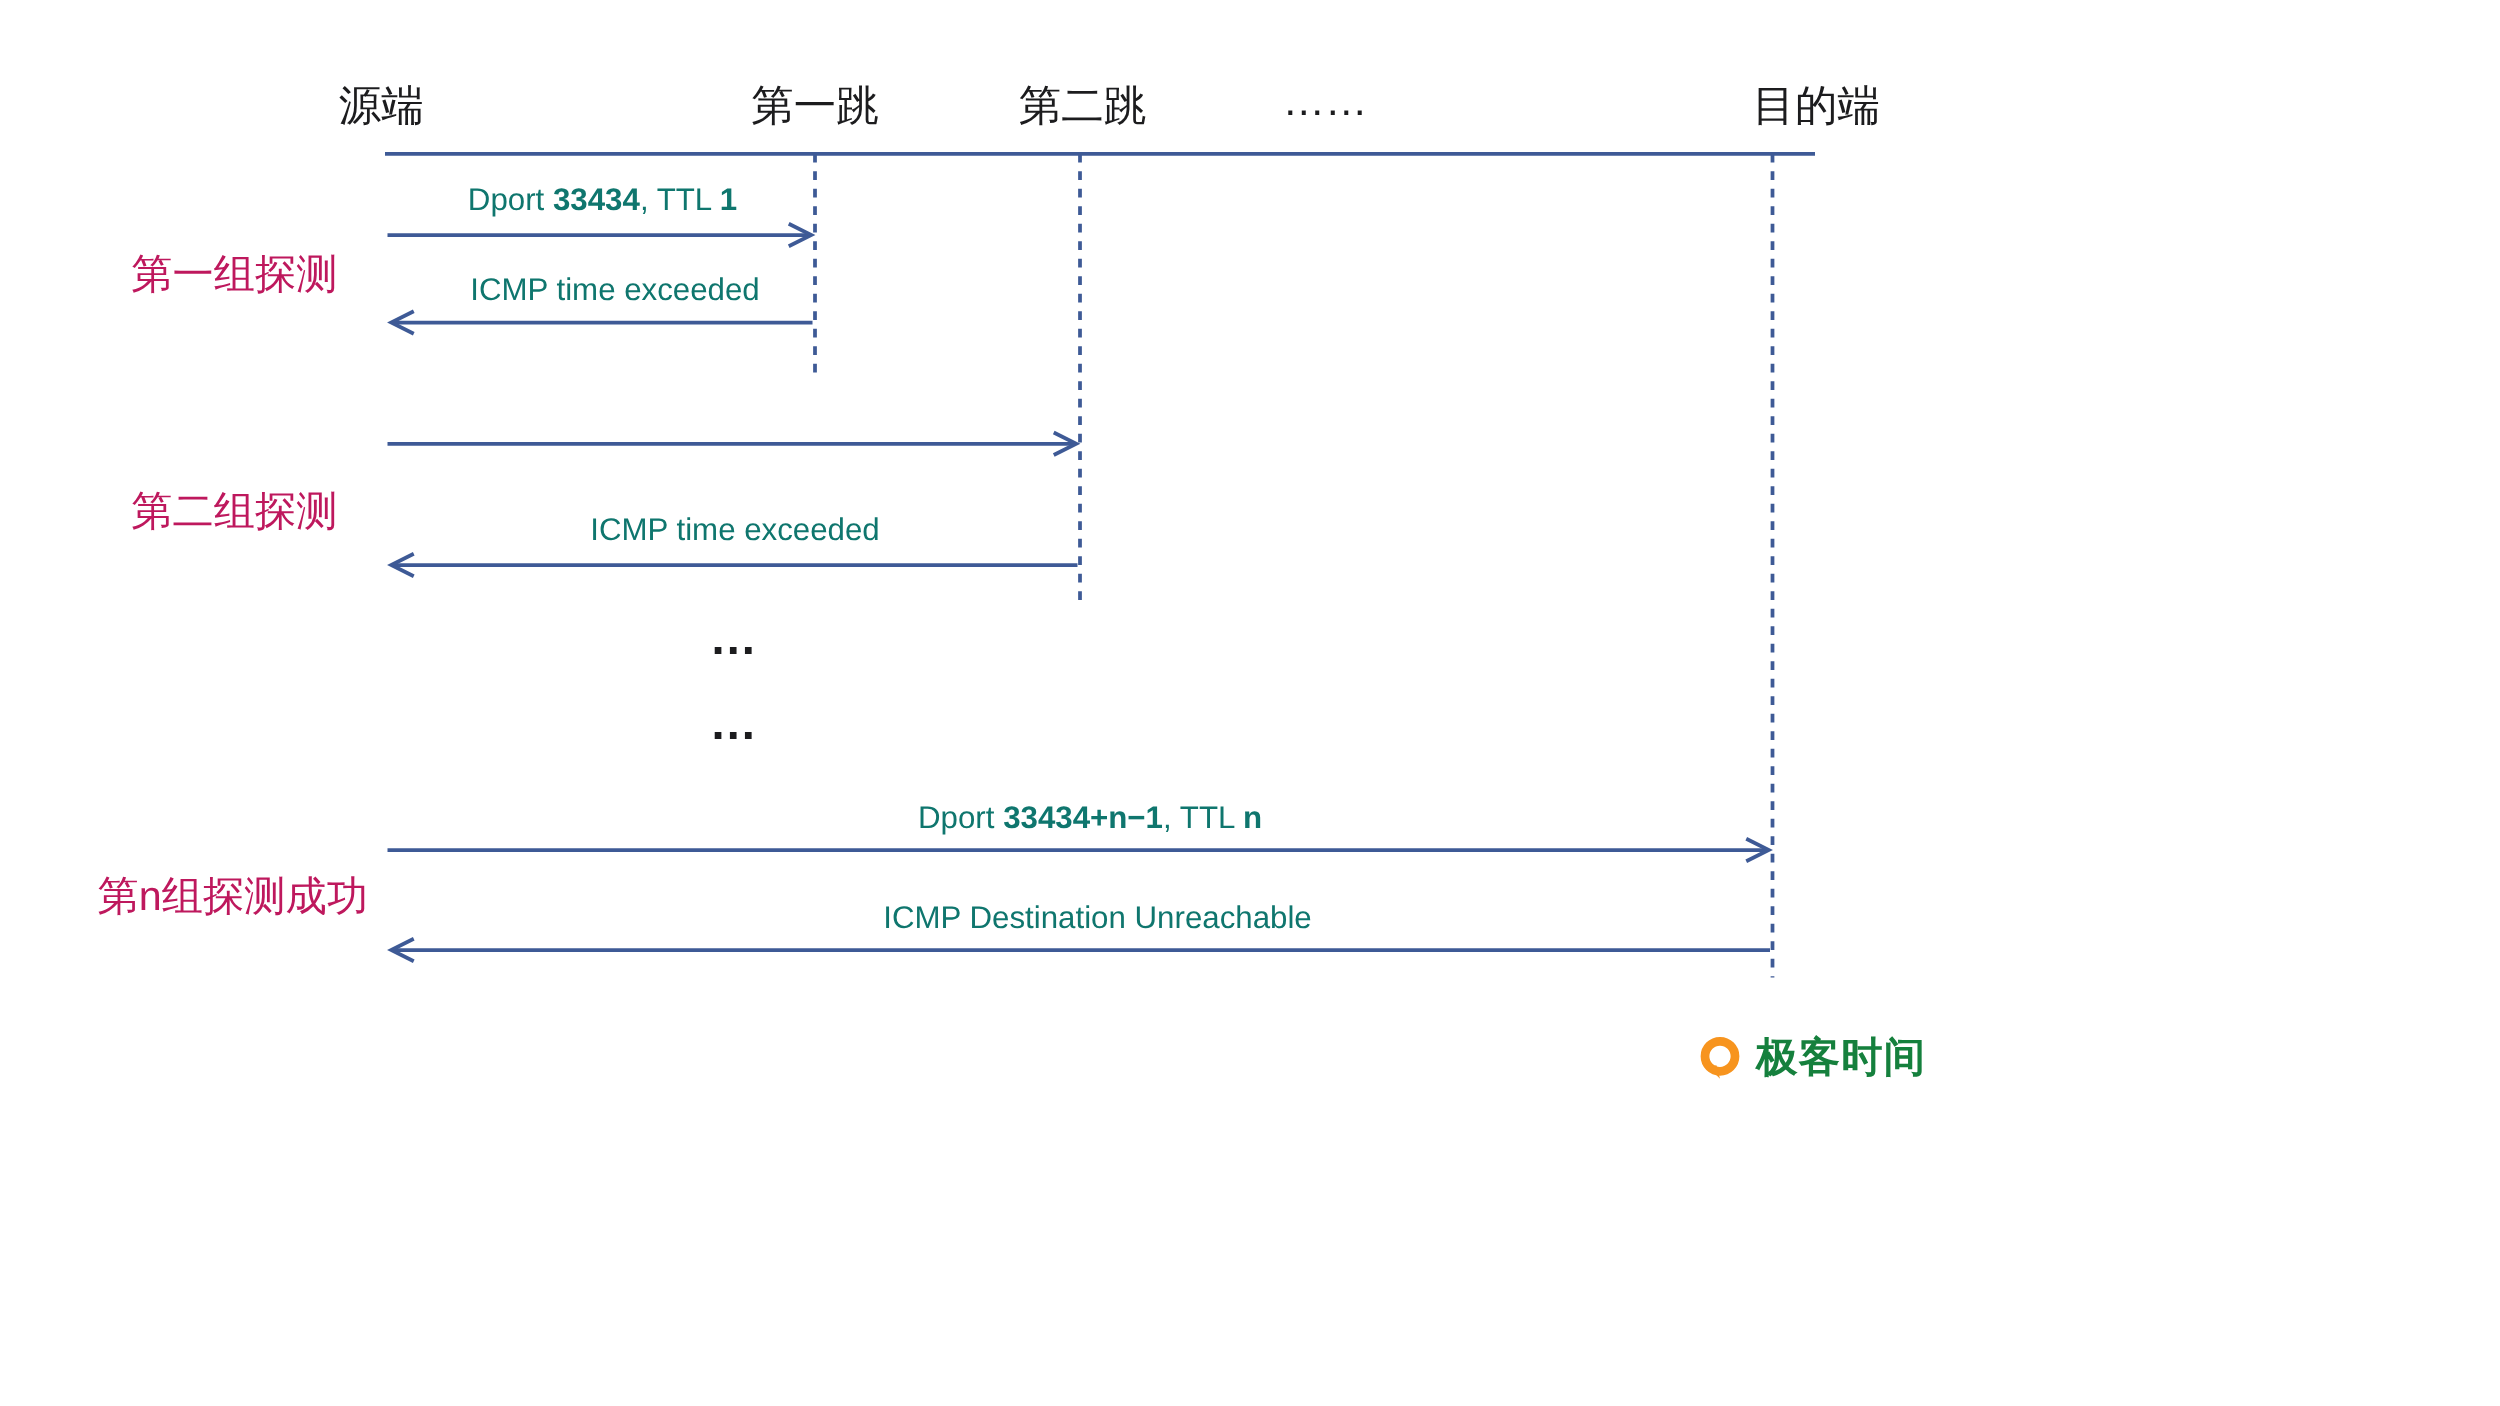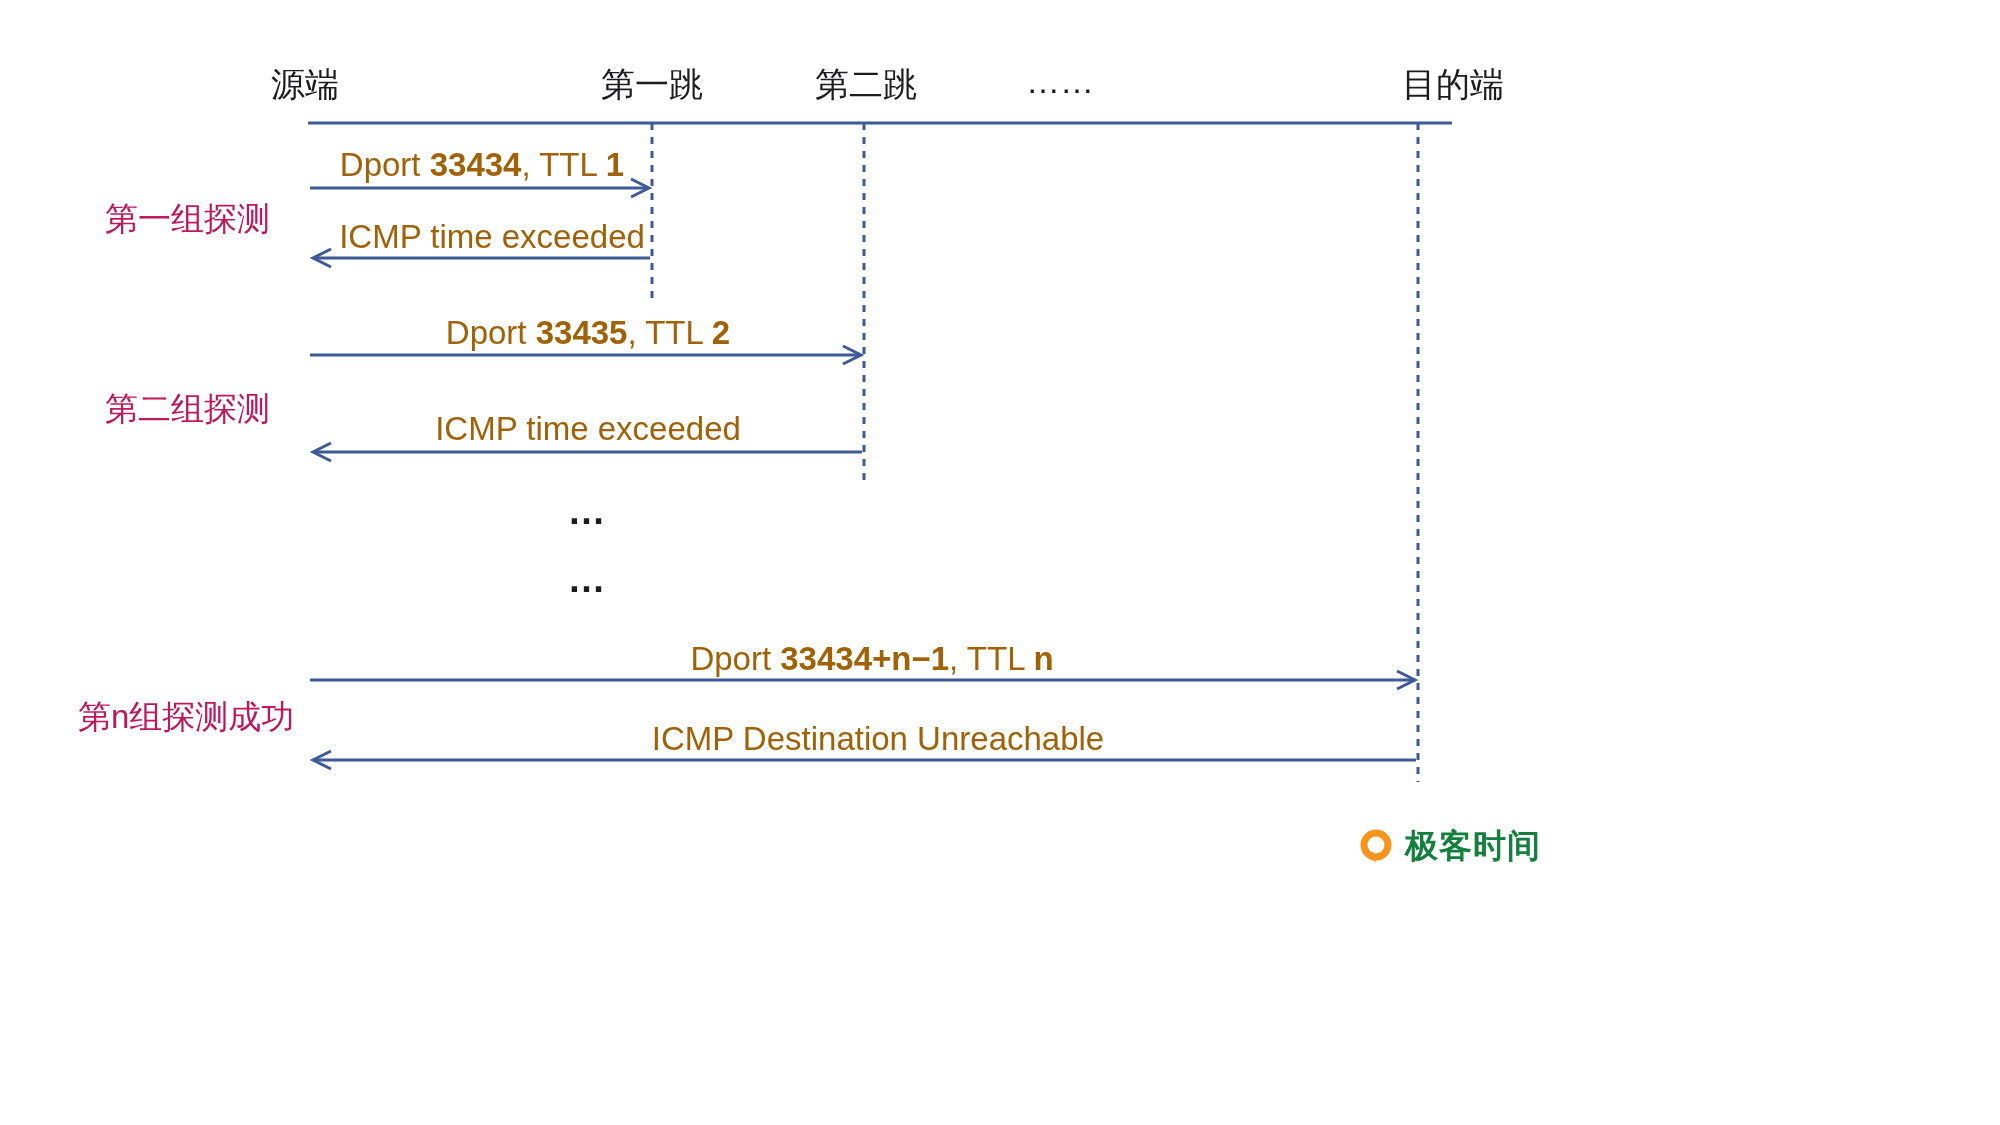--- a/index.html
+++ b/index.html
@@ -16,21 +16,21 @@
 
   .node-label {
     position: absolute; top: 62px;
     transform: translateX(-50%);
     font-size: 34px; color: #1c1c1e;
     white-space: nowrap;
   }
   .msg-label {
     position: absolute;
     transform: translateX(-50%);
-    font-size: 33px; color: #a16207;
+    font-size: 25px; color: #0f766e;
     white-space: nowrap;
   }
   .msg-label b { font-weight: bold; }
   .group-label {
     position: absolute;
     font-size: 33px; color: #be185d;
     white-space: nowrap;
   }
   .dots {
     position: absolute;
@@ -100,21 +100,20 @@
   <div class="node-label" style="left:1453px">目的端</div>
 
   <div class="group-label" style="left:105px; top:197px">第一组探测</div>
   <div class="group-label" style="left:105px; top:387px">第二组探测</div>
   <div class="group-label" style="left:78px;  top:695px">第n组探测成功</div>
 
   <div class="msg-label" style="left:482px; top:146px"><span>Dport </span><b>33434</b><span>, TTL </span><b>1</b></div>
 
   <div class="msg-label" style="left:492px; top:218px">ICMP time exceeded</div>
 
-  <div class="msg-label" style="left:588px; top:314px"><span>Dport </span><b>33435</b><span>, TTL </span><b>2</b></div>
 
   <div class="msg-label" style="left:588px; top:410px">ICMP time exceeded</div>
 
   <div class="dots" style="left:588px; top:490px">…</div>
   <div class="dots" style="left:588px; top:558px">…</div>
 
   <div class="msg-label" style="left:872px; top:640px"><span>Dport </span><b>33434+n−1</b><span>, TTL </span><b>n</b></div>
 
   <div class="msg-label" style="left:878px; top:720px">ICMP Destination Unreachable</div>
 

